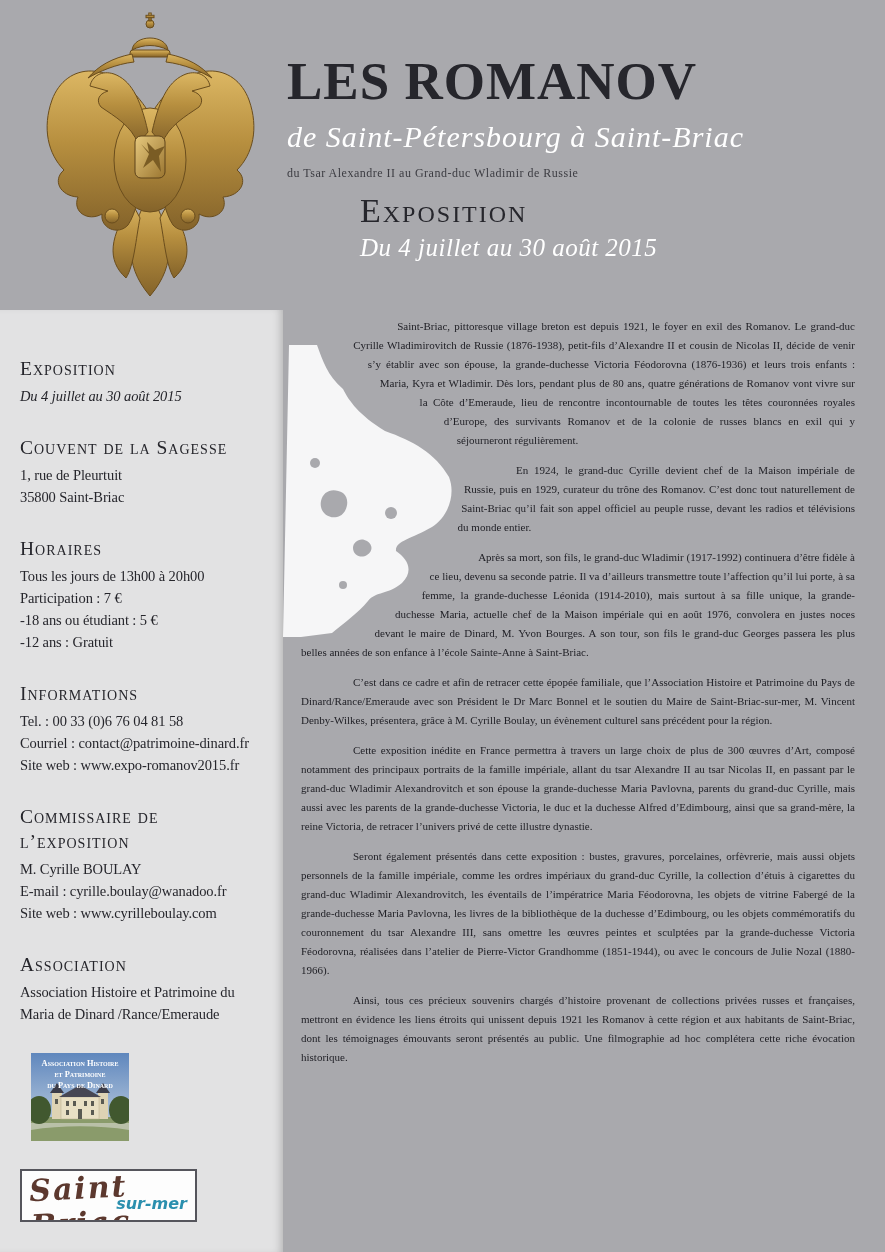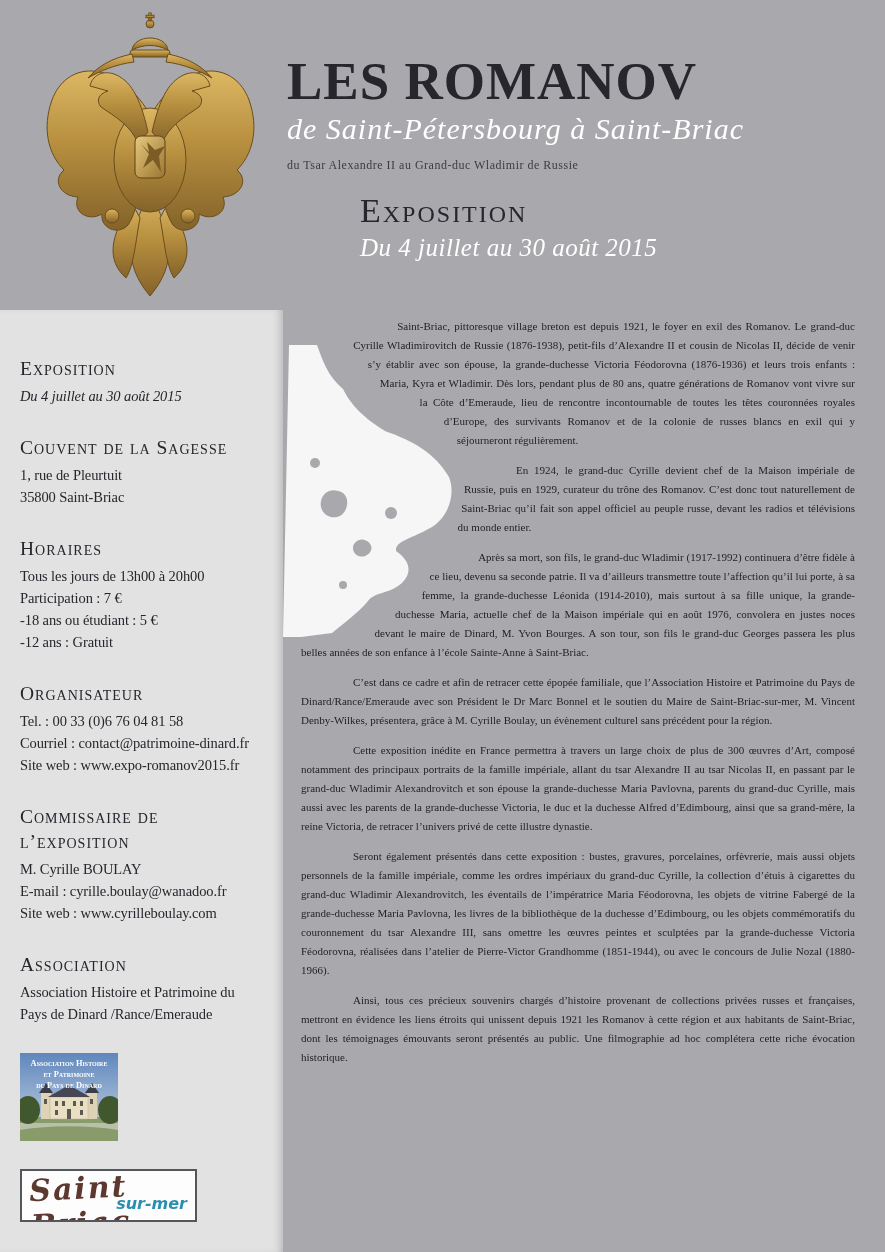--- a/index.html
+++ b/index.html
@@ -4,36 +4,36 @@
 <style>
   html,body{margin:0;padding:0;}
   body{width:885px;height:1252px;font-family:"Liberation Serif",serif;}
   .poster{position:relative;width:885px;height:1252px;background:#a9a9ad;overflow:hidden;}
 
   
   .hdr{position:absolute;left:0;top:0;width:782px;height:310px;}
   .emblem{position:absolute;left:28px;top:8px;width:245px;height:300px;}
   .titleblock{position:absolute;left:287px;top:54px;}
   .title{margin:0;font-size:53px;line-height:1.02;font-weight:bold;color:#26262c;letter-spacing:1px;}
-  .sub1{font-style:italic;color:#ffffff;font-size:30px;margin-top:4px;letter-spacing:1px;}
+  .sub1{font-style:italic;color:#ffffff;font-size:30px;margin-top:12px;letter-spacing:1px;}
   .sub2{color:#3c3c42;font-size:12px;margin-top:12px;letter-spacing:0.5px;}
   .expoblock{position:absolute;left:360px;top:192px;}
   .expolabel{font-variant:small-caps;font-size:34px;color:#26262c;letter-spacing:2px;}
   .expodates{font-style:italic;color:#ffffff;font-size:25px;margin-top:4px;letter-spacing:0.5px;}
 
   
   .sidebar{position:absolute;left:0;top:310px;width:283px;bottom:0;background:#e2e2e3;
            box-shadow:inset -7px 0 9px -5px rgba(0,0,0,.22);
            padding:46px 20px 0 20px;box-sizing:border-box;}
   .section{margin:0 0 28px 0;}
   .section h2{font-variant:small-caps;font-weight:normal;font-size:19.5px;line-height:25px;
               color:#26262c;margin:0 0 4px 0;letter-spacing:1px;}
   .section .line{font-size:14.5px;line-height:22px;color:#26262c;letter-spacing:-0.1px;}
   .sec-exposition .line{font-style:italic;}
-  .logo-assoc{width:119px;height:88px;margin:4px 0 28px 0;}
+  .logo-assoc{width:119px;height:88px;margin:4px 0 28px 0;text-align:center;}
   .sb-logo{position:relative;width:177px;height:53px;background:#fdfdfd;border:2px solid #55555c;
            box-sizing:border-box;overflow:hidden;}
   .sb-name{position:absolute;left:8px;top:-2px;font-family:"DejaVu Serif",serif;font-style:italic;
            font-weight:bold;font-size:30px;color:#5c382e;transform:rotate(-3deg);letter-spacing:2px;}
   .sb-sub{position:absolute;right:8px;bottom:7px;font-family:"DejaVu Sans",sans-serif;font-style:italic;
           font-weight:bold;font-size:16px;color:#2a8fae;}
 
   
   .main{position:absolute;left:283px;top:310px;right:0;bottom:0;padding:7px 30px 0 18px;box-sizing:border-box;}
   .main p{margin:0 0 11px 0;text-align:justify;font-size:11px;line-height:19px;color:#222228;text-indent:52px;}
@@ -112,37 +112,37 @@
 
     <section class="section">
       <h2>Horaires</h2>
       <div class="line">Tous les jours de 13h00 à 20h00</div>
       <div class="line">Participation : 7 €</div>
       <div class="line">-18 ans ou étudiant : 5 €</div>
       <div class="line">-12 ans : Gratuit</div>
     </section>
 
     <section class="section">
-      <h2>Organisateur</h2>
+      <h2>Informations</h2>
       <div class="line">Tel. : 00 33 (0)6 76 04 81 58</div>
       <div class="line">Courriel : contact@patrimoine-dinard.fr</div>
       <div class="line">Site web : www.expo-romanov2015.fr</div>
     </section>
 
     <section class="section">
       <h2>Commissaire de l’exposition</h2>
       <div class="line">M. Cyrille BOULAY</div>
       <div class="line">E-mail : cyrille.boulay@wanadoo.fr</div>
       <div class="line">Site web : www.cyrilleboulay.com</div>
     </section>
 
     <section class="section">
       <h2>Association</h2>
       <div class="line">Association Histoire et Patrimoine du</div>
-      <div class="line">Pays de Dinard /Rance/Emeraude</div>
+      <div class="line">Maria de Dinard /Rance/Emeraude</div>
     </section>
 
     <div class="logo-assoc">
       <svg viewBox="0 0 98 88" width="98" height="88">
         <defs>
           <linearGradient id="sky" x1="0" y1="0" x2="0" y2="1">
             <stop offset="0" stop-color="#5f87bd"></stop>
               <stop offset="1" stop-color="#cdd9e6"></stop>
           </linearGradient>
         </defs>

